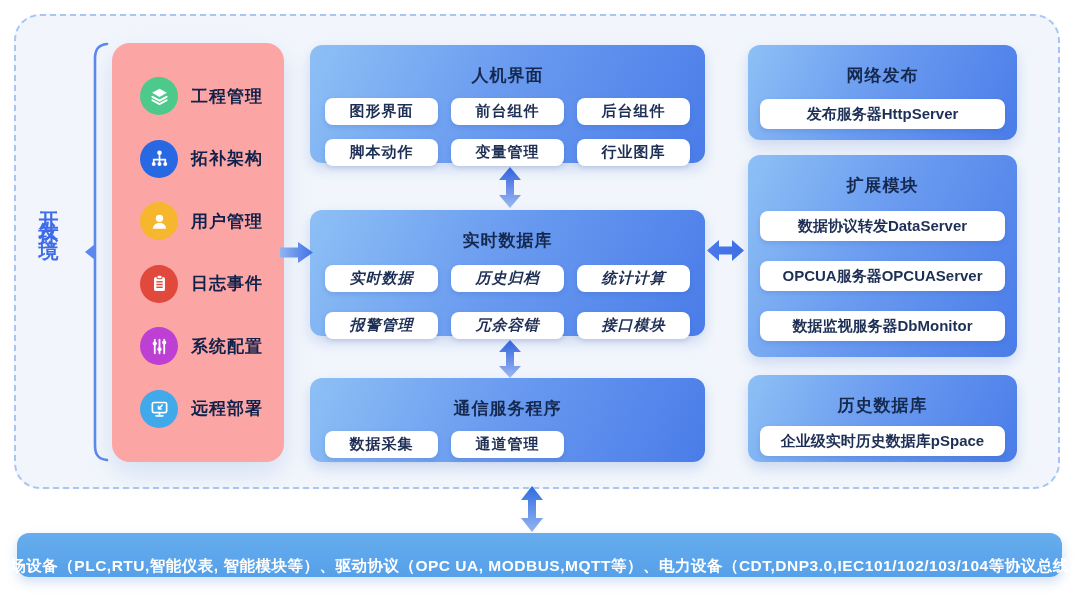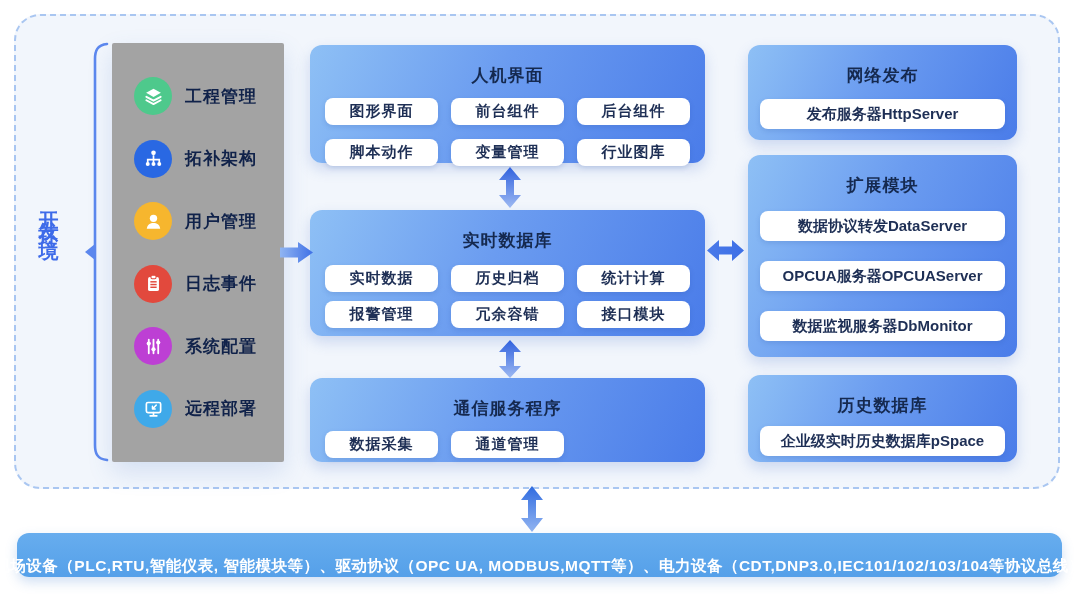--- a/index.html
+++ b/index.html
@@ -18,24 +18,24 @@
     position:absolute; left:33px; top:196px; width:30px; height:150px;
     writing-mode:vertical-rl; text-orientation:upright;
     font-size:20px; font-weight:bold; color:#3e6be9; letter-spacing:9px;
   }
 
   .brace { position:absolute; left:82px; top:42px; }
 
   
   .panel {
     position:absolute; left:112px; top:43px; width:172px; height:419px;
-    background:#a3a3a3; border-radius:2px;
+    background:#fca5a5; border-radius:18px;
     box-shadow:0 10px 24px rgba(80,120,200,.18);
     display:flex; flex-direction:column; justify-content:space-evenly;
-    padding:10px 0 10px 22px;
+    padding:10px 0 10px 28px;
   }
   .p-item { display:flex; align-items:center; gap:13px; }
   .p-ico {
     width:38px; height:38px; border-radius:50%;
     display:flex; align-items:center; justify-content:center; flex:none;
   }
   .p-ico svg { width:21px; height:21px; }
   .p-lab { font-size:17px; font-weight:bold; color:#10224a; letter-spacing:1px; }
 
   
@@ -172,21 +172,21 @@
       <div class="pill">前台组件</div>
       <div class="pill">后台组件</div>
       <div class="pill">脚本动作</div>
       <div class="pill">变量管理</div>
       <div class="pill">行业图库</div>
     </div>
   </div>
 
   <div class="mod" style="left:310px; top:210px; width:395px; height:126px;">
     <div class="mod-title">实时数据库</div>
-    <div class="grid3" style="padding-top:13px; gap:9px 13px;">
+    <div class="grid3" style="padding-top:13px; gap:20px 13px;font-style:italic;">
       <div class="pill">实时数据</div>
       <div class="pill">历史归档</div>
       <div class="pill">统计计算</div>
       <div class="pill">报警管理</div>
       <div class="pill">冗余容错</div>
       <div class="pill">接口模块</div>
     </div>
   </div>
 
   <div class="mod" style="left:310px; top:378px; width:395px; height:84px;">

